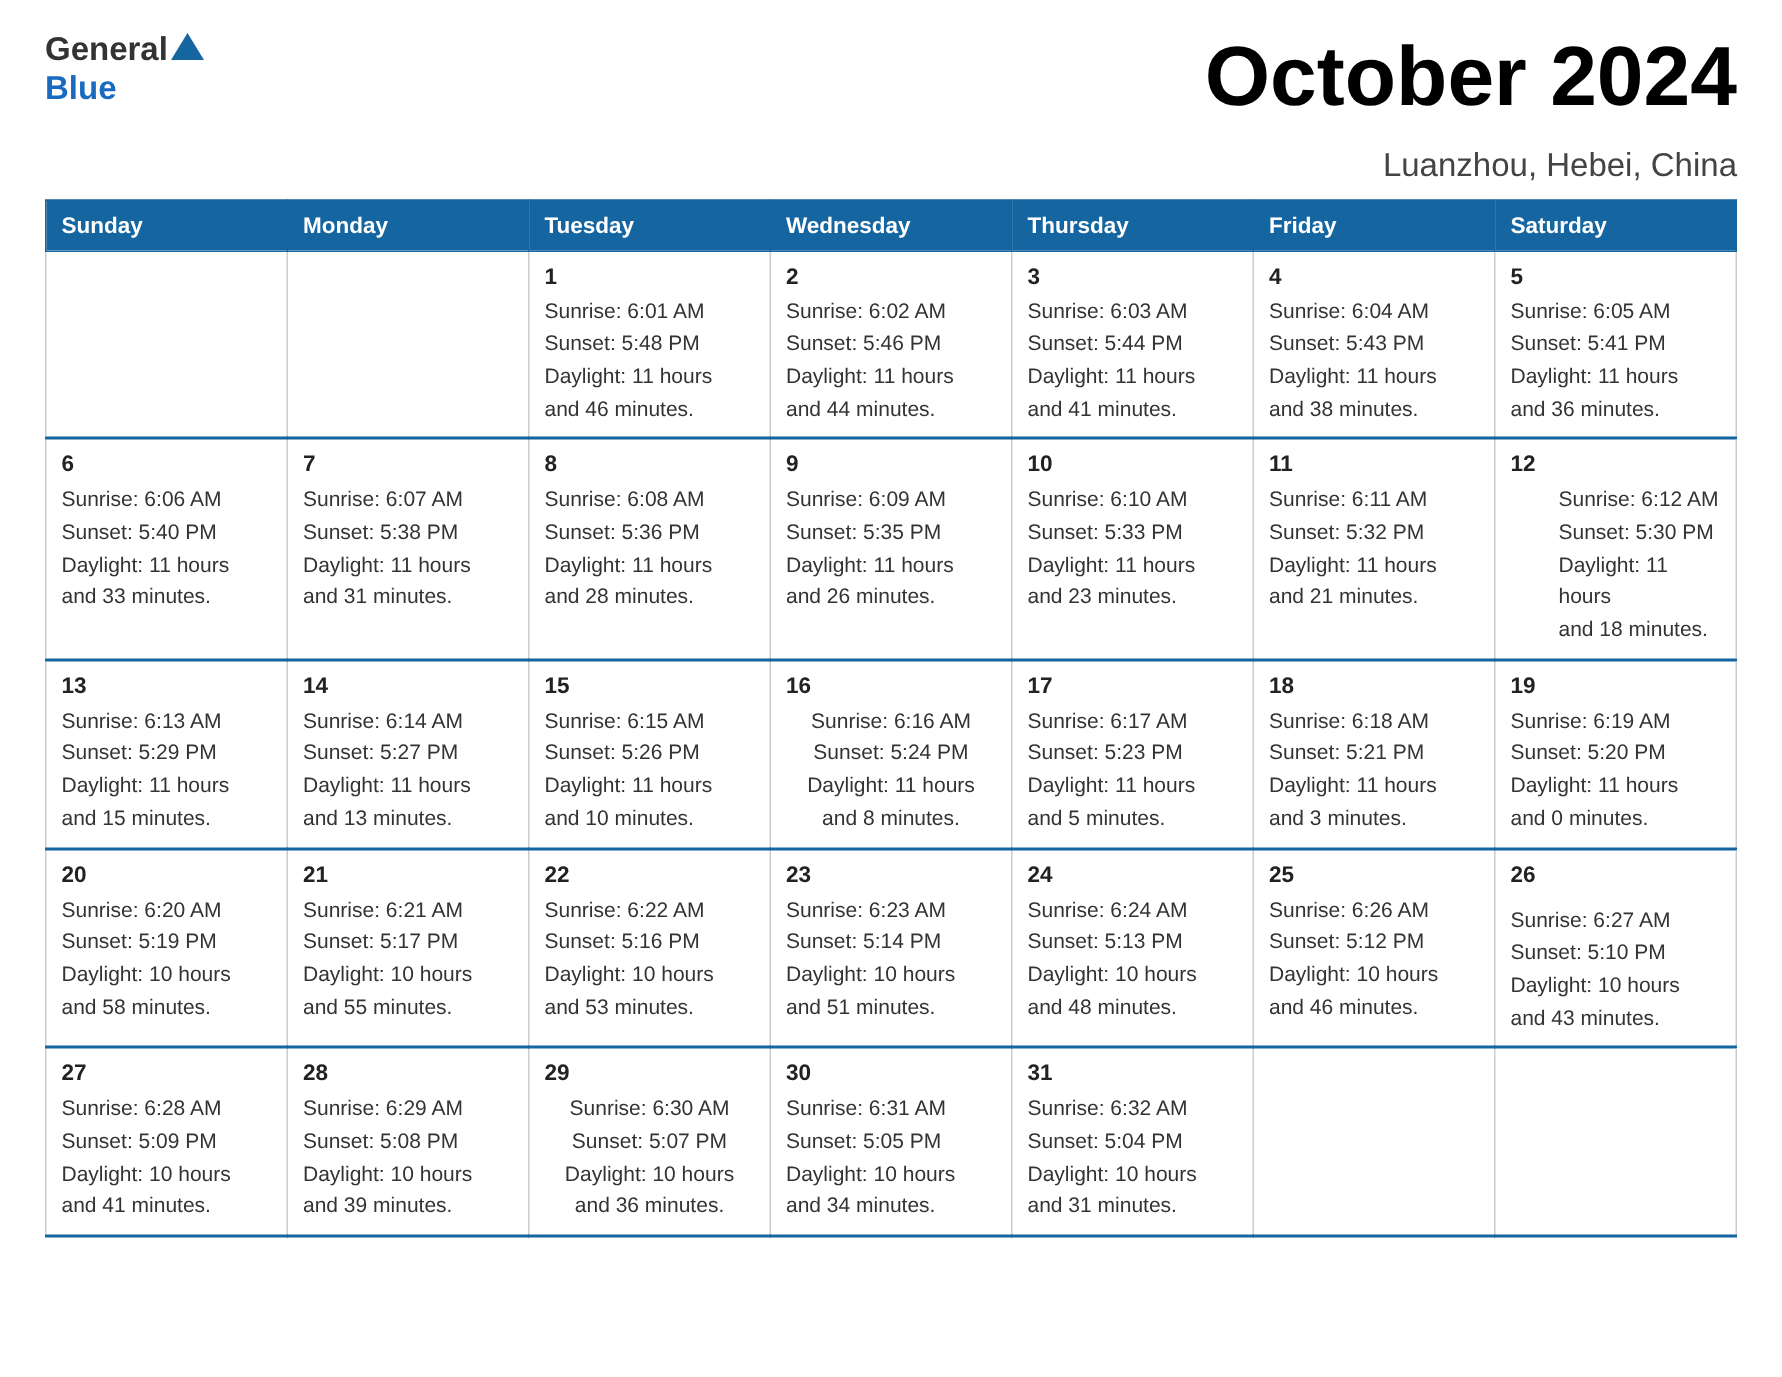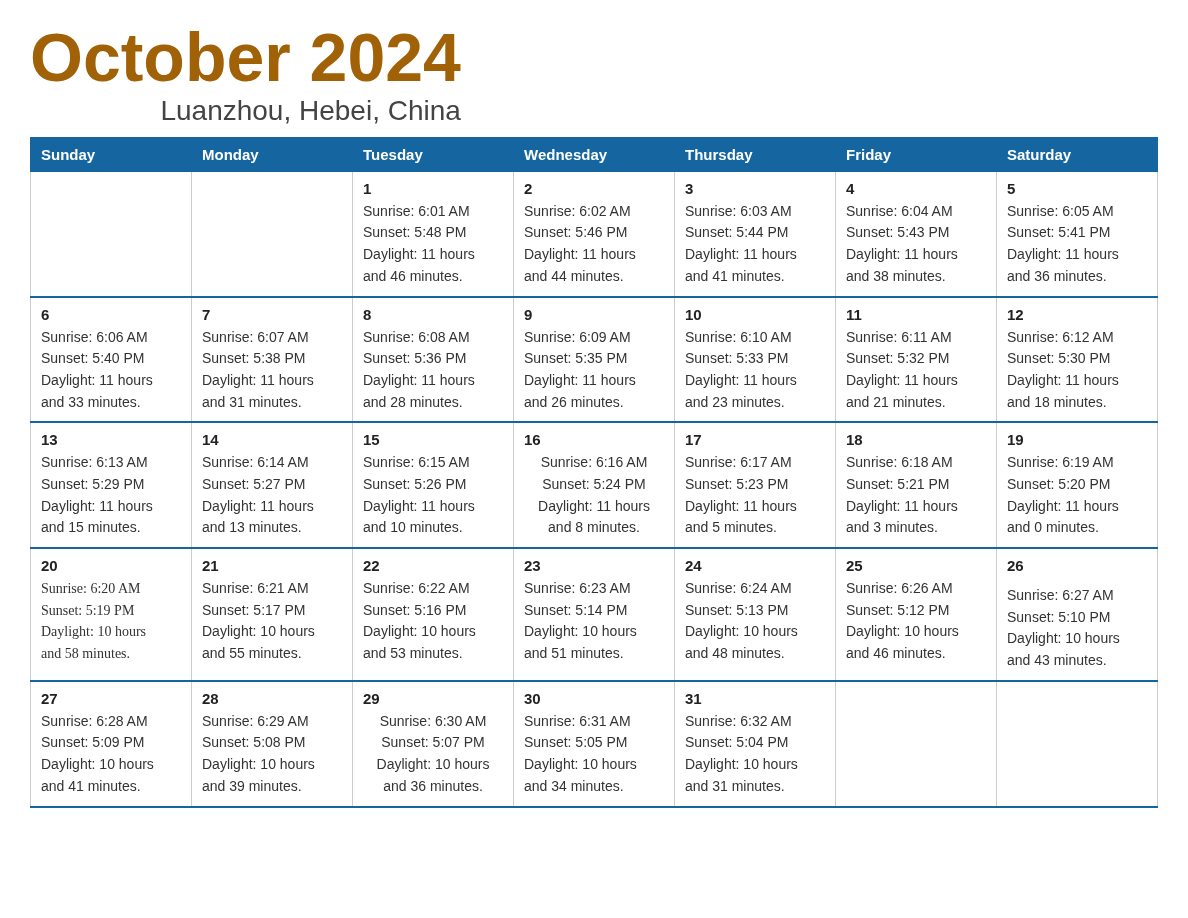--- a/index.html
+++ b/index.html
@@ -36,29 +36,29 @@
       flex-direction: column;
     }
     .logo-row1 {
       display: flex;
       align-items: center;
     }
     .title-block {
       text-align: right;
     }
     .calendar-title {
-      font-size: 68px;
-      font-weight: bold;
-      color: #a16207;
+      font-size: 56px;
+      font-weight: bold;
+      color: #000000;
       line-height: 1.1;
     }
     .calendar-subtitle {
-      font-size: 28px;
+      font-size: 22px;
       color: #444;
-      margin-top: 0;
+      margin-top: 15px;
     }
     table {
       width: 100%;
       border-collapse: collapse;
       table-layout: fixed;
     }
     thead tr th {
       background-color: #1565a0;
       color: #fff;
       font-size: 15px;
@@ -90,20 +90,35 @@
       line-height: 1.55;
     }
     .empty-cell {
       background: #fff;
     }
   </style>
 </head>
 <body>
 
 <div class="header">
+  <div class="logo">
+    <div class="logo-block">
+      <div class="logo-row1">
+        <span class="logo-text-general">General</span>
+        <span style="display:inline-block; margin-left:2px; position:relative; top:0px;">
+          <svg width="22" height="18" viewBox="0 0 22 18">
+            <polygon points="0,18 11,0 22,18" fill="#1565a0"></polygon>
+          </svg>
+        </span>
+      </div>
+      <div>
+        <span class="logo-blue">Blue</span>
+      </div>
+    </div>
+  </div>
   <div class="title-block">
     <div class="calendar-title">October 2024</div>
     <div class="calendar-subtitle">Luanzhou, Hebei, China</div>
   </div>
 </div>
 
 <table>
   <thead>
     <tr>
     <th>Sunday</th>
@@ -193,21 +208,21 @@
         </td>
         <td>
           <div class="day-number">11</div>
           <div class="day-info" style="white-space: pre-line;">Sunrise: 6:11 AM
 Sunset: 5:32 PM
 Daylight: 11 hours
 and 21 minutes.</div>
         </td>
         <td>
           <div class="day-number">12</div>
-          <div class="day-info" style="white-space: pre-line;">Sunrise: 6:12 AM
+          <div class="day-info" style="white-space: pre-line; margin-left: 32px;">Sunrise: 6:12 AM
 Sunset: 5:30 PM
 Daylight: 11 hours
 and 18 minutes.</div>
         </td>
       </tr>
       <tr>
         <td>
           <div class="day-number">13</div>
           <div class="day-info" style="white-space: pre-line;">Sunrise: 6:13 AM
 Sunset: 5:29 PM
@@ -253,21 +268,21 @@
           <div class="day-number">19</div>
           <div class="day-info" style="white-space: pre-line;">Sunrise: 6:19 AM
 Sunset: 5:20 PM
 Daylight: 11 hours
 and 0 minutes.</div>
         </td>
       </tr>
       <tr>
         <td>
           <div class="day-number">20</div>
-          <div class="day-info" style="white-space: pre-line; font-family: Liberation Serif, serif;">Sunrise: 6:20 AM
+          <div class="day-info" style="white-space: pre-line;">Sunrise: 6:20 AM
 Sunset: 5:19 PM
 Daylight: 10 hours
 and 58 minutes.</div>
         </td>
         <td>
           <div class="day-number">21</div>
           <div class="day-info" style="white-space: pre-line;">Sunrise: 6:21 AM
 Sunset: 5:17 PM
 Daylight: 10 hours
 and 55 minutes.</div>

